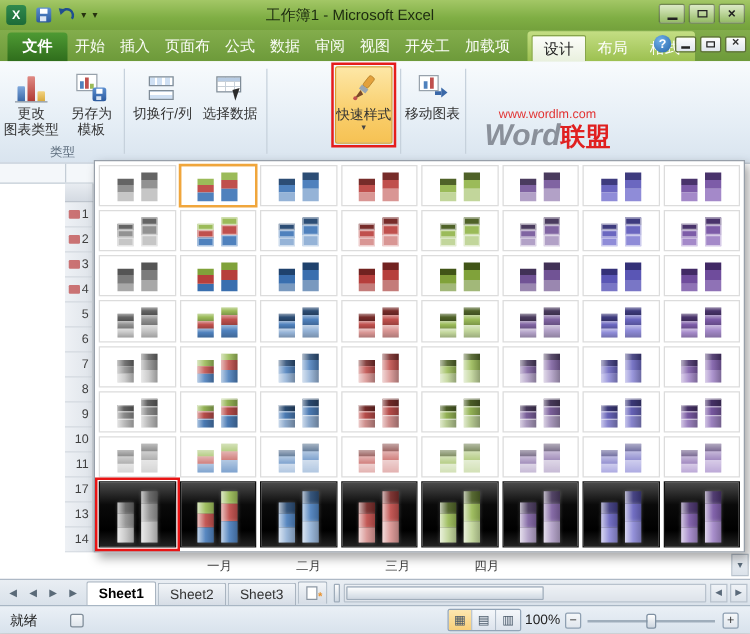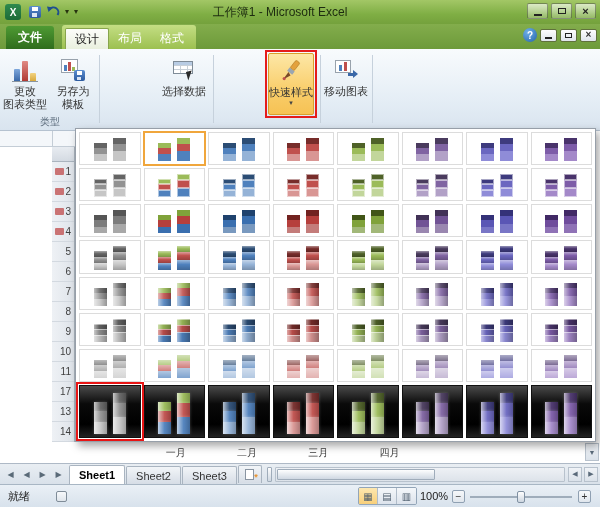--- a/index.html
+++ b/index.html
@@ -260,20 +260,31 @@
           <span class="maxi-box"></span>
         </div>
       <div class="wbtn close">
           <span>×</span>
         </div>
     </div>
   </div>
 
   <div class="tabrow">
     <div class="file-tab">文件</div>
+    <div class="main-tabs">
+        <div class="tab">开始</div>
+        <div class="tab">插入</div>
+        <div class="tab">页面布</div>
+        <div class="tab">公式</div>
+        <div class="tab">数据</div>
+        <div class="tab">审阅</div>
+        <div class="tab">视图</div>
+        <div class="tab">开发工</div>
+        <div class="tab">加载项</div>
+      </div>
     <div class="ctx-tabs">
         <div class="ctx-tab active">设计</div>
         <div class="ctx-tab">布局</div>
         <div class="ctx-tab">格式</div>
       </div>
     <div class="tr-right">
       <div class="help-btn">
           <span>?</span>
         </div>
       <div class="sbtn">
@@ -315,20 +326,29 @@
               <i class="ds"></i>
             </div>
       </div>
         </div>
       <div class="rlbl">
           <div>另存为</div>
           <div>模板</div>
         </div>
     </div>
     <i class="vsep" style="left:99px;"></i>
+    <div class="rbtn" style="left:103px;width:54px;">
+      <div class="ric">
+          <div class="ic-grid">
+            <div class="g-top"></div>
+            <div class="g-bot"></div>
+          </div>
+        </div>
+      <div class="rlbl">切换行/列</div>
+    </div>
     <div class="rbtn" style="left:158px;width:52px;">
       <div class="ric">
           <div class="ic-select">
             <div class="sel-grid"></div>
             <div class="sel-cursor"></div>
           </div>
         </div>
       <div class="rlbl">选择数据</div>
     </div>
     <i class="vsep" style="left:213px;"></i>
@@ -356,20 +376,26 @@
             </div>
             <div class="mv-arrow"></div>
           </div>
         </div>
       <div class="rlbl">移动图表</div>
     </div>
     <i class="vsep" style="left:372px;"></i>
     <div class="grp-label">类型</div>
   </div>
 
+  <div class="watermark">
+    <div class="wm-url">www.wordlm.com</div>
+    <div class="wm-brand">
+      <span class="wm-en">Word</span><span class="wm-cn">联盟</span>
+    </div>
+  </div>
 
   <div class="namebox-strip">
       <i></i>
     </div>
   <div class="corner-box"></div>
   <div class="rowheaders">
       <div class="rownum">1</div>
       <div class="rownum">2</div>
       <div class="rownum">3</div>
       <div class="rownum">4</div>

